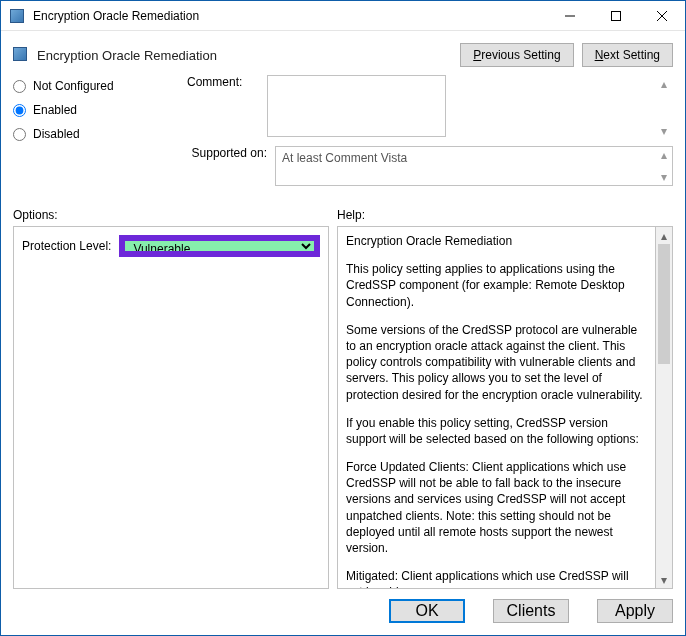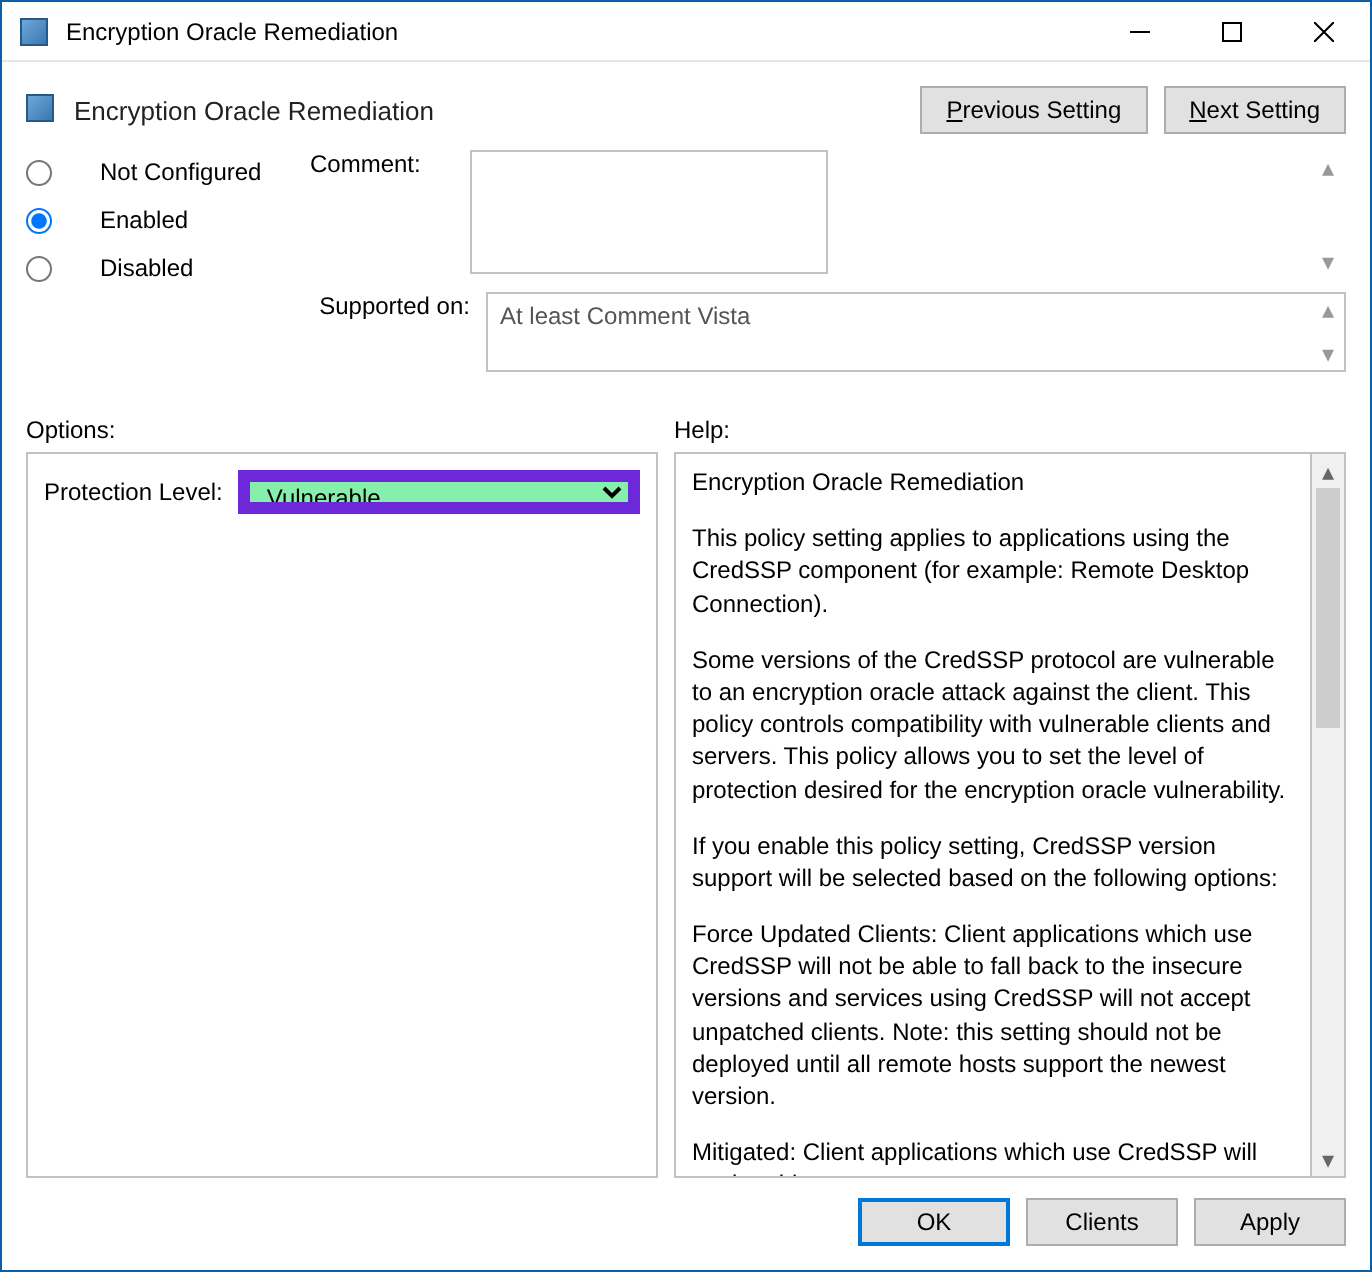--- a/index.html
+++ b/index.html
@@ -17,24 +17,24 @@
     
     .header-row { display: flex; align-items: center; padding: 10px 12px 6px 12px; height: 44px; }
     .header-icon { width: 16px; height: 16px; margin-right: 8px; }
     .header-title { flex: 1; font-size: 13px; color: #222; }
     .setting-btn { height: 24px; padding: 0 12px; margin-left: 8px; background: #e1e1e1; border: 1px solid #adadad; cursor: pointer; font-size: 12px; }
     .u { text-decoration: underline; }
     
     
     .config { display: flex; padding: 0 12px 4px 12px; gap: 14px; }
     .config-left { width: 128px; display: flex; flex-direction: column; gap: 10px; padding-top: 4px; }
-    .radio-row { display: flex; align-items: center; gap: 24px; font-size: 12px; }
+    .radio-row { display: flex; align-items: center; gap: 7px; font-size: 12px; }
     .radio-row input { margin:0; }
     .config-right { flex: 1; display: flex; flex-direction: column; gap: 6px; }
-    .field-row { display: flex; align-items: flex-start; gap: 8px; }
+    .field-row { display: flex; align-items: flex-start; gap: 8px; margin-left: 32px; }
     .cfg-label { font-size:12px; }
     .comment-box { flex: 1; height: 62px; border: 1px solid #c2c2c2; resize: none; padding: 4px 18px 4px 4px; font-family: inherit; position:relative; }
     .supported-box { flex: 1; height: 40px; border: 1px solid #c2c2c2; padding: 4px 18px 4px 6px; background: #fff; color:#555; overflow:auto;}
     .vscroll { position:absolute; right:2px; top:2px; bottom:2px; width:14px; display:flex; flex-direction:column; justify-content:space-between; }
     .vsbtn { width:14px; height:14px; display:flex; align-items:center; justify-content:center; color:#999;}
     .rel { position:relative; }
     
     
     .sections-lbl { display: flex; padding: 6px 12px 4px 12px; margin-top: 12px; }
     .sections-lbl .lbl { font-size: 12px; }
@@ -50,21 +50,21 @@
     .help-wrap { flex: 1; display:flex; min-height:0;}
     .help-pane { flex: 1; border: 1px solid #c2c2c2; padding: 6px 8px; overflow-y: hidden; font-size: 12px; line-height: 1.35; }
     .help-pane p { margin: 0 0 12px 0; }
     .help-scroll { width: 17px; border:1px solid #c2c2c2; border-left:none; position:relative; background:#f0f0f0;}
     .help-thumb { position:absolute; top:17px; left:2px; right:2px; height:120px; background:#cdcdcd;}
     .help-arrow { position:absolute; left:0; right:0; height:17px; display:flex; align-items:center; justify-content:center; color:#666;}
     .help-arrow.up{top:0;} .help-arrow.down{bottom:0;}
     
     
     .footer { display: flex; justify-content: flex-end; gap: 8px; padding: 10px 12px 12px 12px; }
-    .fbtn { width: 76px; height: 24px; background: #e1e1e1; border: 1px solid #adadad; cursor: pointer; font-size: 12px; }
+    .fbtn { width: 76px; height: 24px; background: #e1e1e1; border: 1px solid #adadad; cursor: pointer; font-size: 16px; margin-left: 20px; }
     .fbtn.primary { border: 2px solid #0078d7; }
     
     .gp-icon { background: linear-gradient(135deg,#6fa8d8,#3a77b2); width:14px; height:14px; display:inline-block; border:1px solid #2a5789;}
   </style>
 </head>
 <body>
 
 <div class="titlebar">
   <span class="titlebar-icon">
       <span class="gp-icon"></span>

